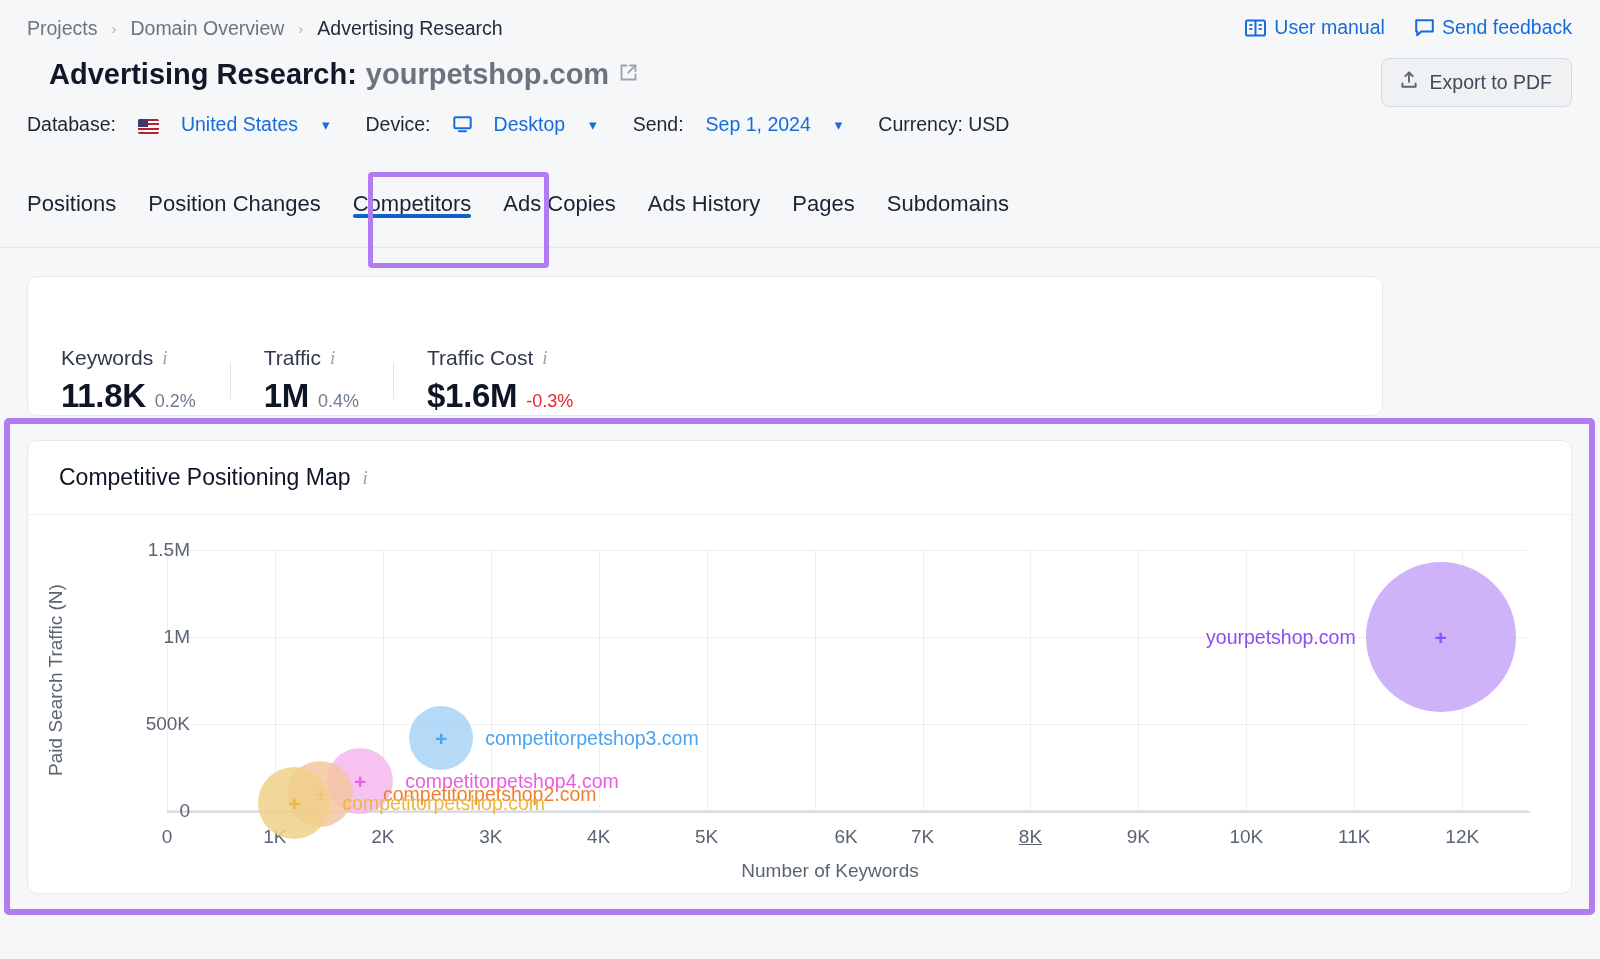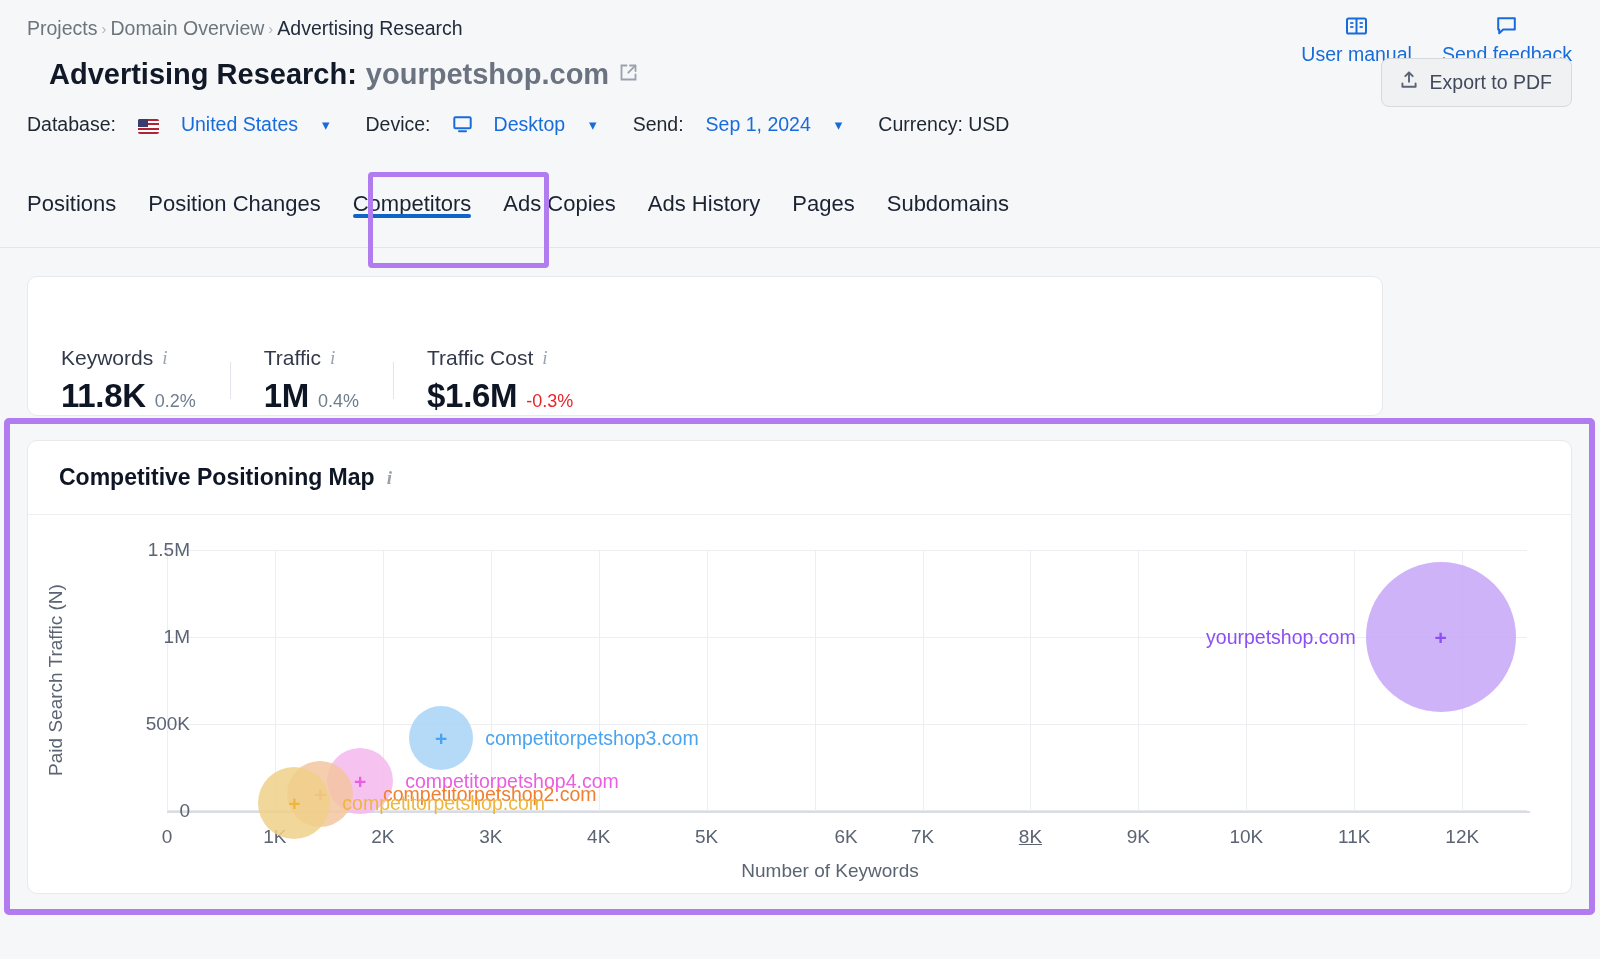--- a/index.html
+++ b/index.html
@@ -9,34 +9,34 @@
     background: #f6f7f8;
     font-family: "Liberation Sans", sans-serif;
     color: #12263f;
     overflow: hidden;
   }
   .page { position: relative; width: 1600px; height: 959px; }
 
   
   .breadcrumb {
     position: absolute; left: 27px; top: 17px;
-    display: flex; align-items: center; gap: 4px;
+    display: flex; align-items: center; gap: 14px;
     font-size: 19.5px;
   }
   .bc-link { color: #6c757d; }
   .bc-sep { color: #b0b6bd; font-size: 15px; }
   .bc-current { color: #222c3c; }
 
   
   .hdr-right {
     position: absolute; right: 28px; top: 16px;
     display: flex; align-items: center; gap: 30px;
     font-size: 19.5px;
   }
-  .hdr-link { display: flex; align-items: center; gap: 8px; color: #186bdb; flex-direction: column; }
+  .hdr-link { display: flex; align-items: center; gap: 8px; color: #186bdb; }
   .hdr-link svg { display: block; }
 
   
   .title-row {
     position: absolute; left: 27px; top: 58px;
     display: flex; align-items: baseline; gap: 0px;
     font-size: 29px; font-weight: 700; margin-left: 22px;
   }
   .title-main { color: #111827; }
   .title-domain { color: #6b7280; font-weight: 700; margin-left: 9px; }
@@ -137,21 +137,21 @@
     pointer-events: none;
   }
   .chart-card {
     position: absolute; left: 27px; top: 440px;
     width: 1545px; height: 454px;
     background: #fff; border: 1px solid #e7e9ed; border-radius: 10px;
   }
   .chart-title {
     display: flex; align-items: center; gap: 12px;
     padding: 23px 0 0 31px;
-    font-size: 23px; font-weight: 700; color: #0e1524;
+    font-size: 23px; font-weight: 400; color: #0e1524;
   }
   .chart-divider {
     position: absolute; left: 0; right: 0; top: 73px;
     height: 1px; background: #eceef1;
   }
 
   
   .plot {
     position: absolute; left: 167px; top: 550px;
     width: 1360px; height: 261px;

